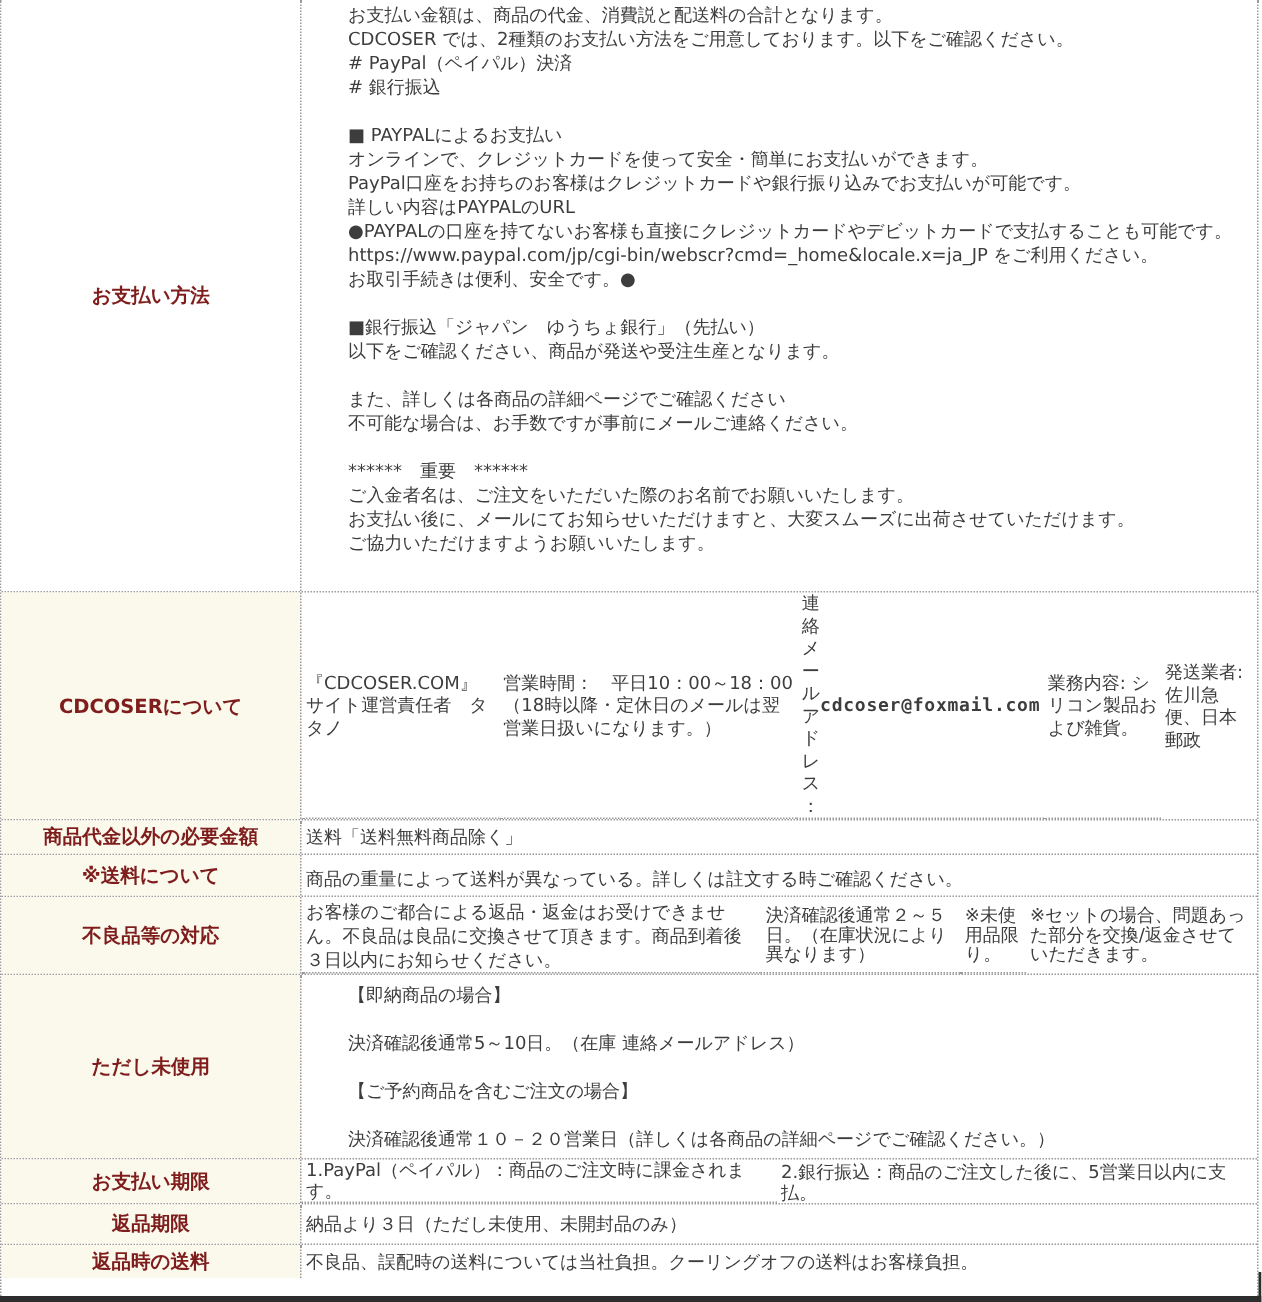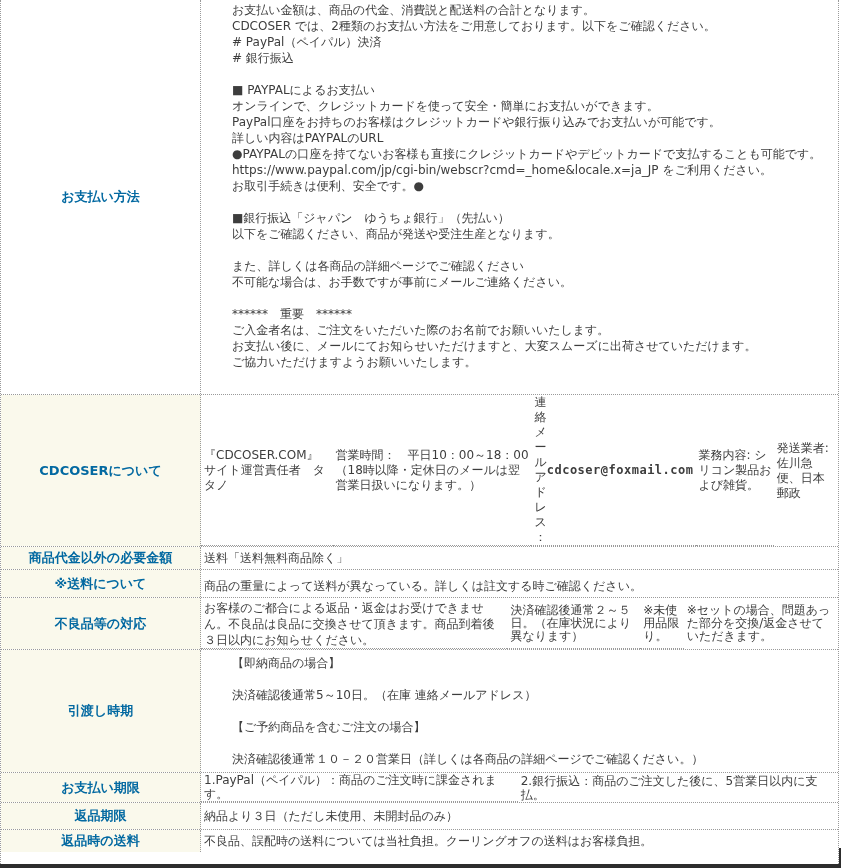--- a/index.html
+++ b/index.html
@@ -33,21 +33,21 @@
   .hcell {
     background: #faf9ec;
     border-right: 1px dotted #9a9a9a;
     display: flex;
     align-items: center;
     justify-content: center;
     text-align: center;
     font-weight: bold;
     font-size: 13px;
     padding: 2px 4px;
-    color: #0369a1;
+    color: #7f1d1d;
   }
   .hcell.white { background: #ffffff; }
   .ccell { padding: 2px 2px 2px 3px; }
   .line { line-height: 16px; min-height: 16px; white-space: pre-wrap; margin-left: 28px; }
   .subrows { display: flex; flex-direction: row; }
   .subrow {
     border-bottom: 1px dotted #9a9a9a;
     padding: 0 2px 0 3px;
     display: flex;
     align-items: center;
@@ -177,21 +177,21 @@
           <span>※未使用品限り。</span>
         </div>
         <div class="subrow h14">
           <span>※セットの場合、問題あった部分を交換/返金させていただきます。</span>
         </div>
       </div>
     </div>
 
     <div class="section sec-delivery">
       <div class="hcell">
-        <span>引渡し時期</span>
+        <span>ただし未使用</span>
       </div>
       <div class="ccell">
         <div class="line">【即納商品の場合】</div>
         <div class="line"></div>
         <div class="line">決済確認後通常5～10日。（在庫 連絡メールアドレス）</div>
         <div class="line"></div>
         <div class="line">【ご予約商品を含むご注文の場合】</div>
         <div class="line"></div>
         <div class="line">決済確認後通常１０－２０営業日（詳しくは各商品の詳細ページでご確認ください。）</div>
       </div>

